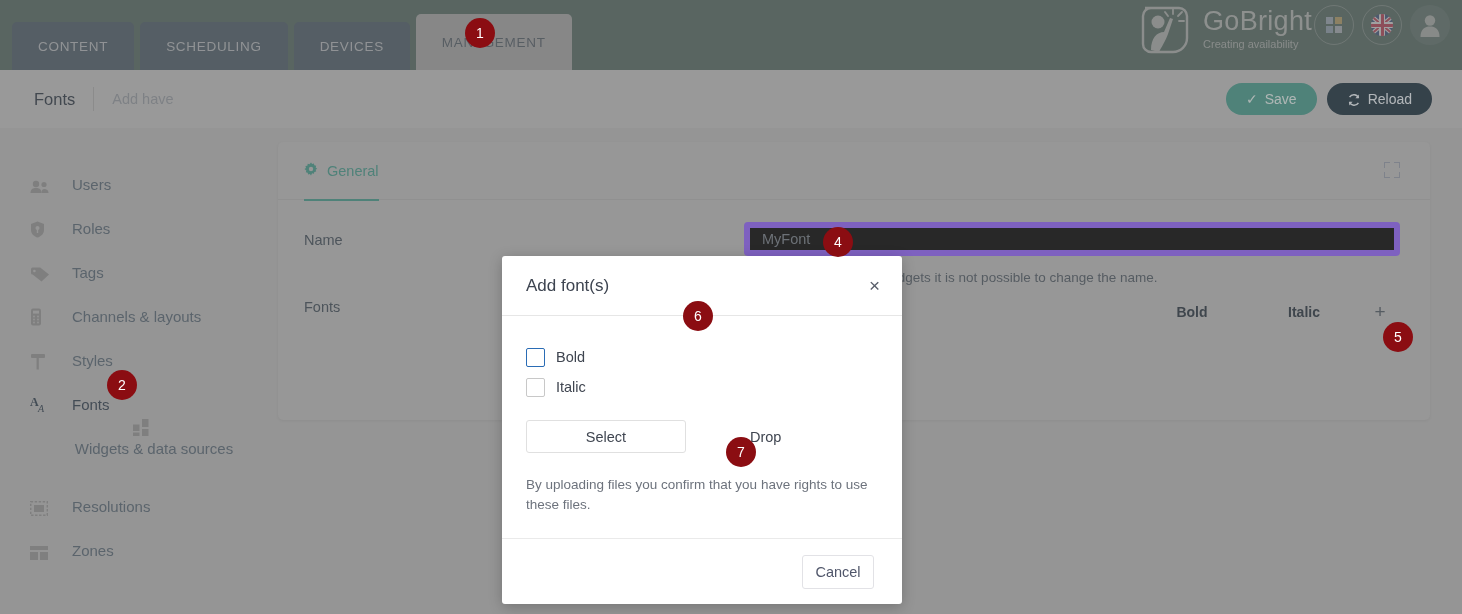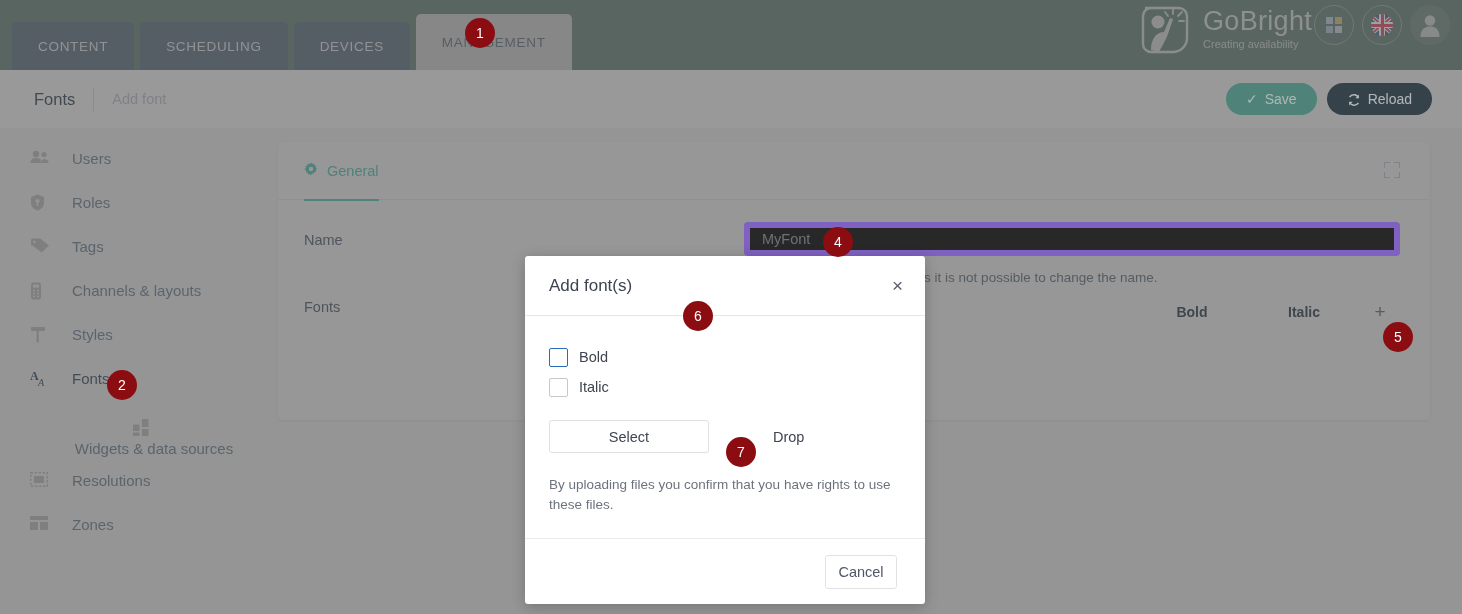--- a/index.html
+++ b/index.html
@@ -96,21 +96,21 @@
   .btn-save { background: #3f9183; color: #d9e6e3; }
   .btn-reload { background: #152a37; color: #dfe5ea; }
 
   
   .sidebar {
     position: absolute; top: 128px; left: 0; width: 278px; height: 486px;
     background: #b0b0b0;
     padding-top: 22px;
   }
   .side-item {
-    height: 44px; display: flex; align-items: flex-start;
+    height: 44px; display: flex; align-items: flex-end;
     padding-left: 30px; position: relative;
     color: #53626f; font-size: 15px; cursor: pointer;
   }
   .side-item.two-line { height: 58px; align-items: center; flex-direction: column; }
   .side-item .s-icon {
     width: 26px; margin-right: 16px; display:flex; align-items:center; justify-content:flex-start;
     color: #8d8d8d; flex: 0 0 26px;
   }
   .side-item.active { color: #2c3a49; }
   .side-item.active .s-icon { color: #2b3a49; }
@@ -159,21 +159,21 @@
   .col-italic { width: 112px; text-align: center; font-size: 14px; font-weight: bold; color: #26313c; }
   .col-plus { width: 40px; text-align: center; font-size: 19px; color: #4a545e; cursor: pointer; }
 
   
   .dim {
     position: absolute; top:0; left:0; width:1462px; height:614px;
     background: rgba(105,105,105,0.38);
     pointer-events: none;
   }
   .modal {
-    position: absolute; left: 525px; top: 256px; width: 400px; height: 348px;
+    position: absolute; left: 502px; top: 256px; width: 400px; height: 348px;
     background: #ffffff; border-radius: 3px;
     box-shadow: 0 3px 14px rgba(0,0,0,0.22);
     display: flex; flex-direction: column;
   }
   .modal-header {
     height: 60px; display: flex; align-items: center;
     padding: 0 24px; border-bottom: 1px solid #e6e6e6;
     position: relative;
   }
   .modal-title { font-size: 17px; color: #3d4450; }
@@ -289,21 +289,21 @@
         <path d="M3.5 25 C3.5 17 8 14.5 13 14.5 C18 14.5 22.5 17 22.5 25 z" fill="#b6bfba"></path>
       </svg>
     </div>
   </div>
   <div class="topbar-overlay-dim"></div>
 </div>
 
 <div class="titlebar">
   <div class="crumb-main">Fonts</div>
   <div class="crumb-div"></div>
-  <div class="crumb-sub">Add font</div>
+  <div class="crumb-sub">Add have</div>
   <div class="titlebar-actions">
     <button class="btn-save">
       <span>✓</span>
       <span>Save</span>
     </button>
     <button class="btn-reload">
       <span>
         <svg width="14" height="14" viewBox="0 0 14 14" style="vertical-align:middle">
           <path d="M11.5 5 A5 5 0 0 0 2.6 4.2" fill="none" stroke="#dfe5ea" stroke-width="1.5"></path>
           <path d="M2.5 9 A5 5 0 0 0 11.4 9.8" fill="none" stroke="#dfe5ea" stroke-width="1.5"></path>

